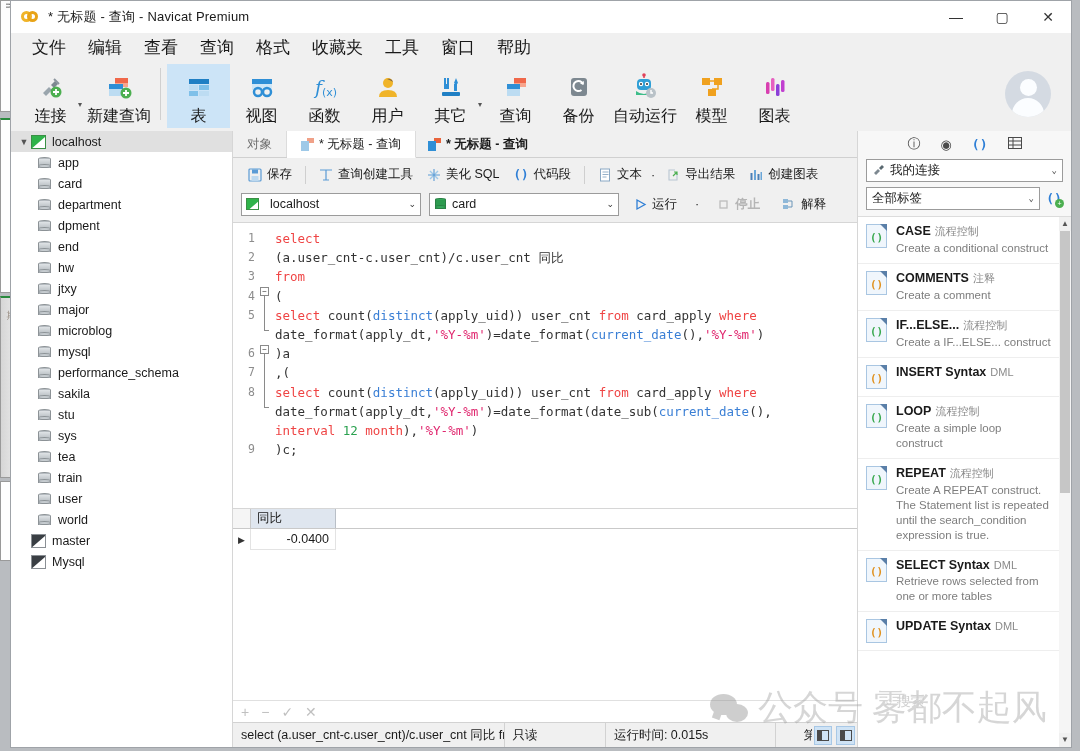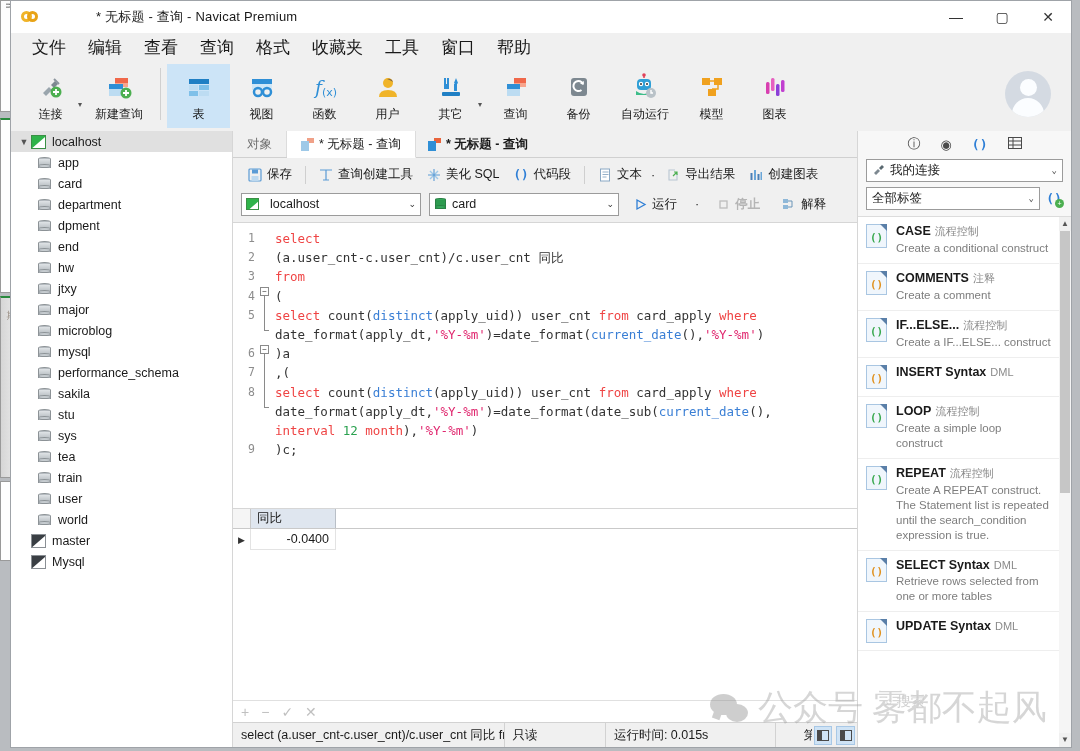--- a/index.html
+++ b/index.html
@@ -23,21 +23,21 @@
   
   #win {
     position: absolute; left: 10px; top: 0; width: 1062px; height: 748px;
     background: #f0f0f0; border: 1px solid #9fa3a8;
     display: flex; flex-direction: column;
   }
 
   
   #titlebar {
     height: 32px; background: #ffffff; display: flex; align-items: center;
-    flex: none; border-bottom: 1px solid #ffffff; gap: 48px;
+    flex: none; border-bottom: 1px solid #ffffff;
   }
   #applogo { width: 20px; height: 16px; margin: 0 7px 0 10px; position: relative; flex: none; }
   #applogo .ring {
     position: absolute; border: 3px solid #f0b429; border-radius: 50%;
     width: 11px; height: 11px; top: 2px;
   }
   #applogo .r1 { left: 0; }
   #applogo .r2 { left: 6px; border-color: #e8a317; }
   #title { font-size: 13px; color: #1a1a1a; letter-spacing: .2px; }
   #winbtns { margin-left: auto; display: flex; height: 32px; }
@@ -50,21 +50,21 @@
   .menu-item { font-size: 17px; padding: 4px 11px; color: #1a1a1a; }
 
   
   #ribbon { height: 70px; background: #f0f0f0; display: flex; align-items: flex-start;
             padding: 3px 0 0 8px; flex: none; position: relative; }
   .rb { width: 63px; height: 64px; display: flex; flex-direction: column; align-items: center;
         justify-content: flex-start; padding-top: 6px; }
   .rb.wide { width: 70px; }
   .rb.active { background: #cce4f7; }
   .rb .ico { height: 34px; display: flex; align-items: center; justify-content: center; }
-  .rb .lbl { font-size: 12px; margin-top: 2px; color: #1a1a1a; white-space: nowrap; }
+  .rb .lbl { font-size: 16px; margin-top: 2px; color: #1a1a1a; white-space: nowrap; }
   .rb-sep { width: 1px; height: 52px; background: #d0d0d0; margin: 4px 6px 0 6px; }
   .caret-mini { font-size: 8px; color: #555; align-self: flex-end; margin: 0 2px 22px -4px; }
   #avatar { position: absolute; right: 20px; top: 10px; width: 46px; height: 46px;
             border-radius: 50%; background: #d4dae2; overflow: hidden; }
   #avatar .head { position: absolute; width: 17px; height: 17px; border-radius: 50%;
                   background: #fbfdff; left: 14.5px; top: 8px; }
   #avatar .body { position: absolute; width: 32px; height: 20px; border-radius: 16px 16px 0 0;
                   background: #fbfdff; left: 7px; top: 27px; }
 
   

